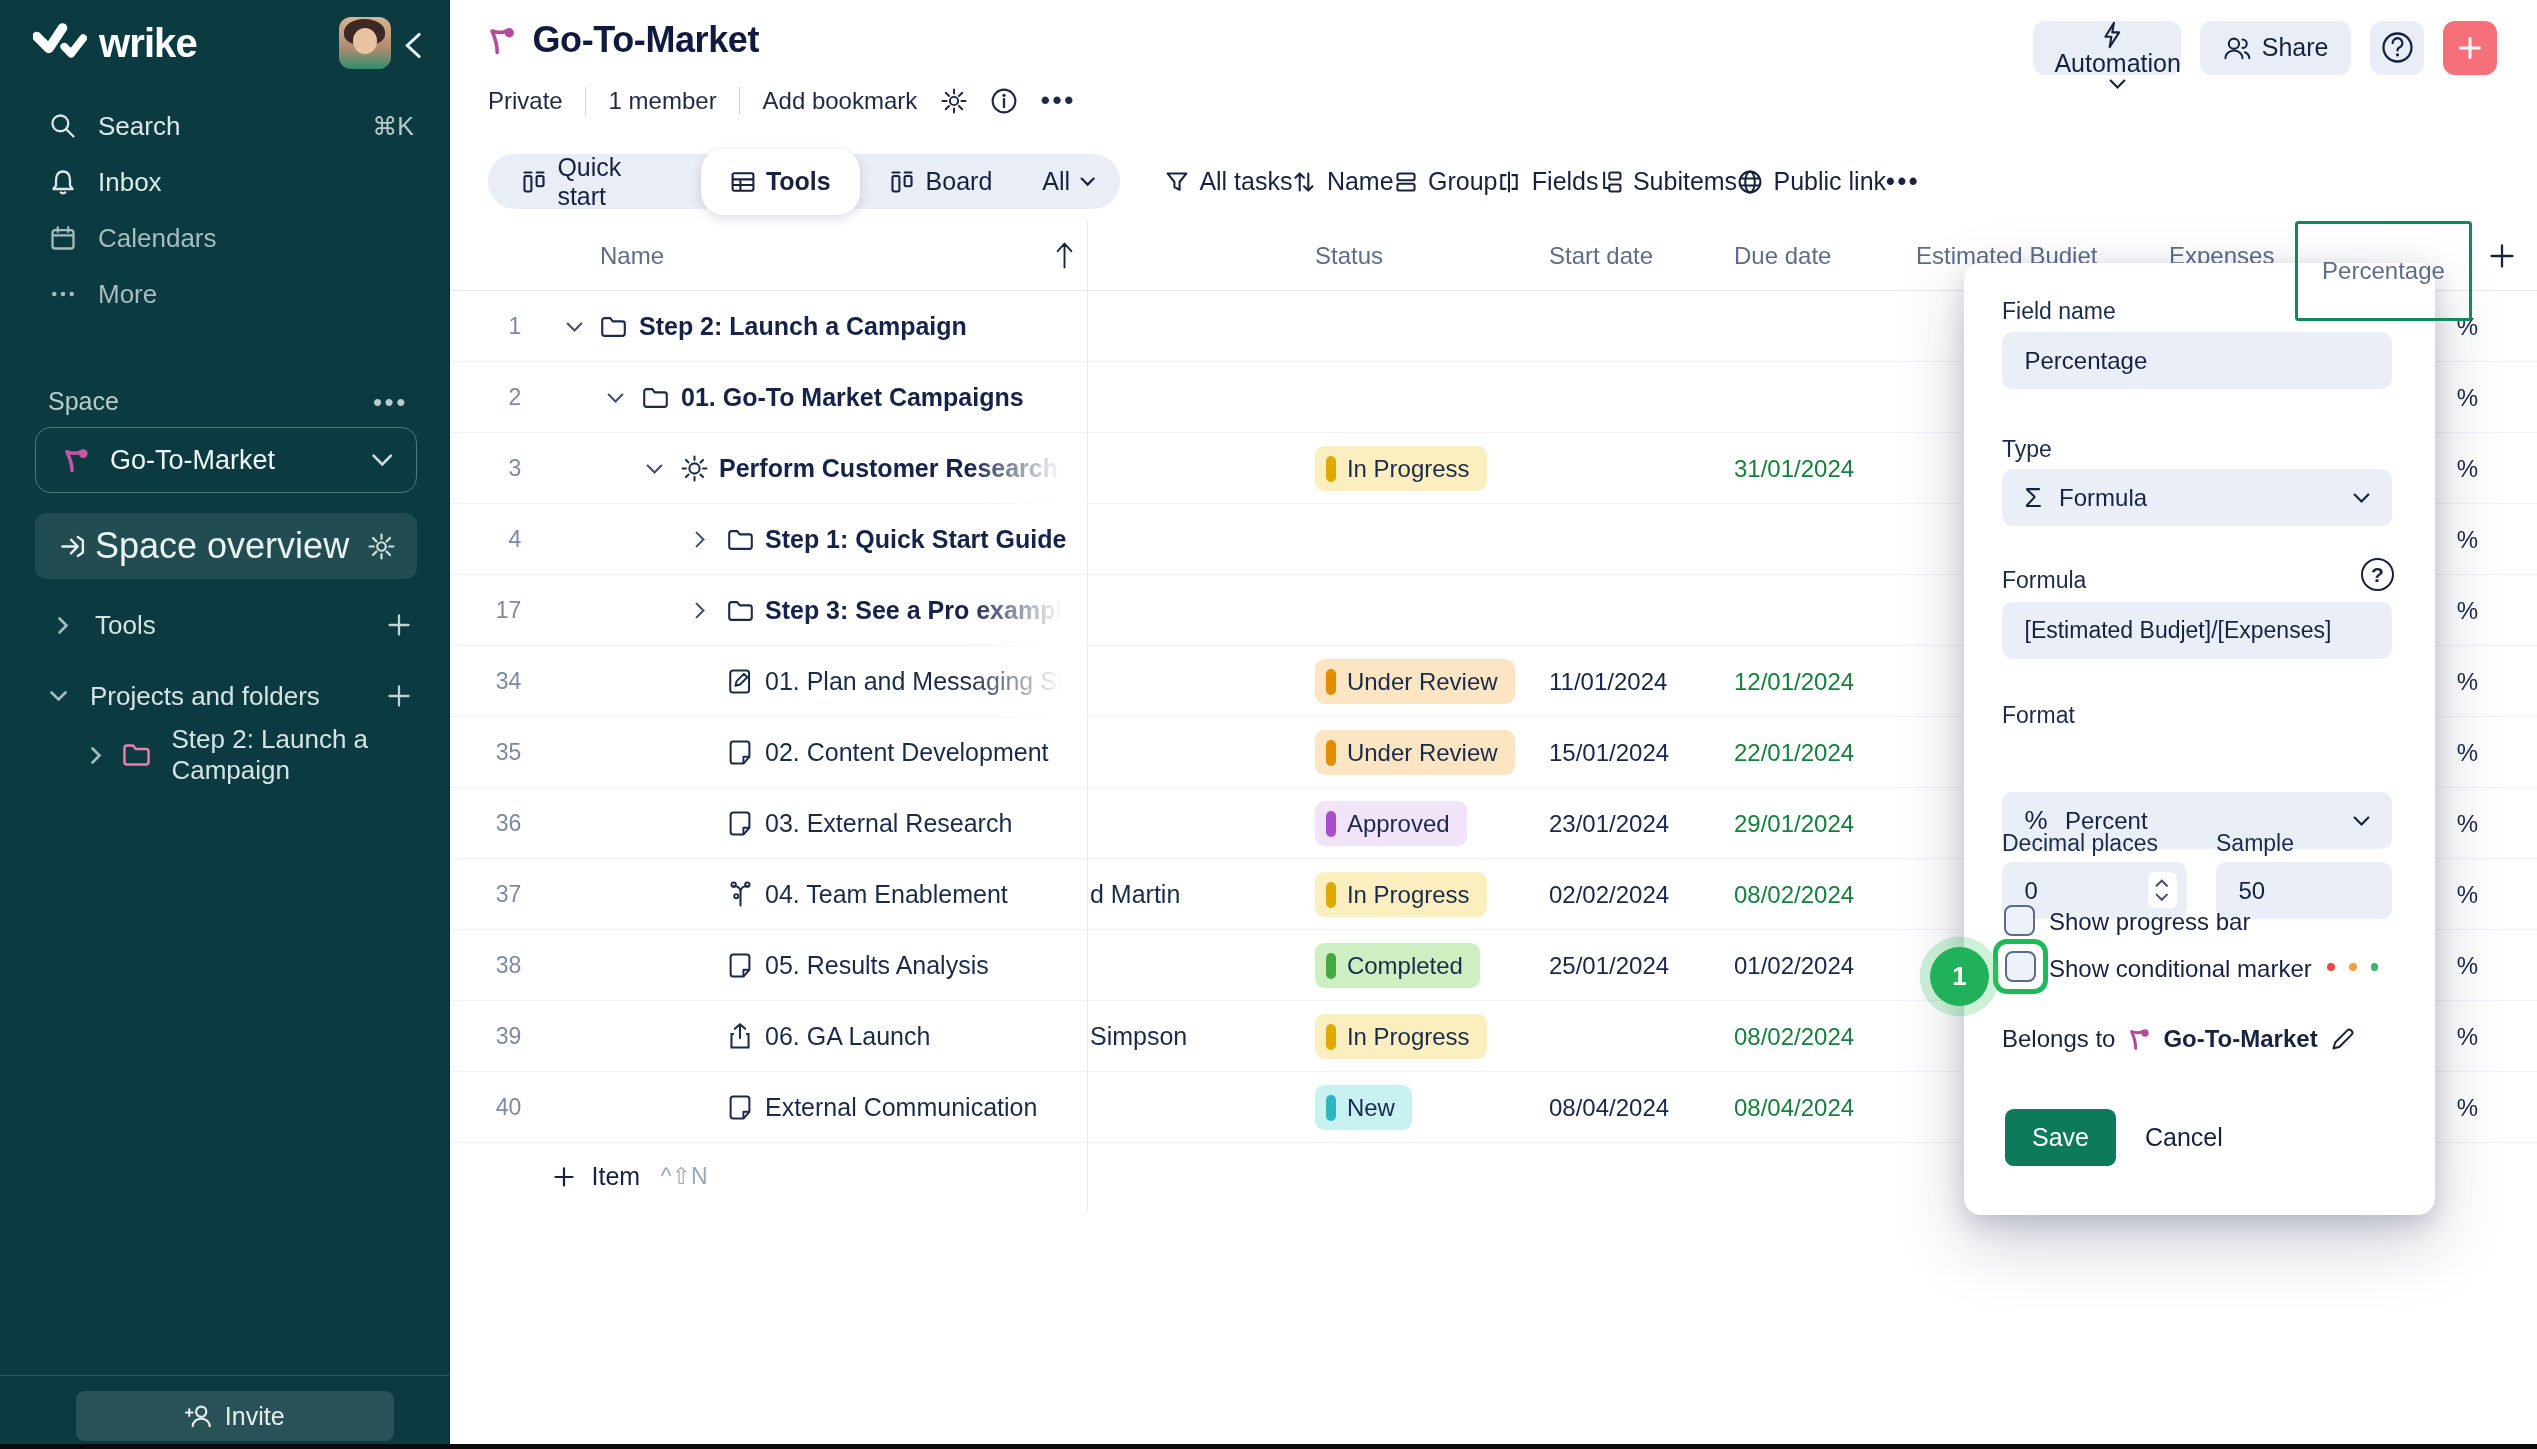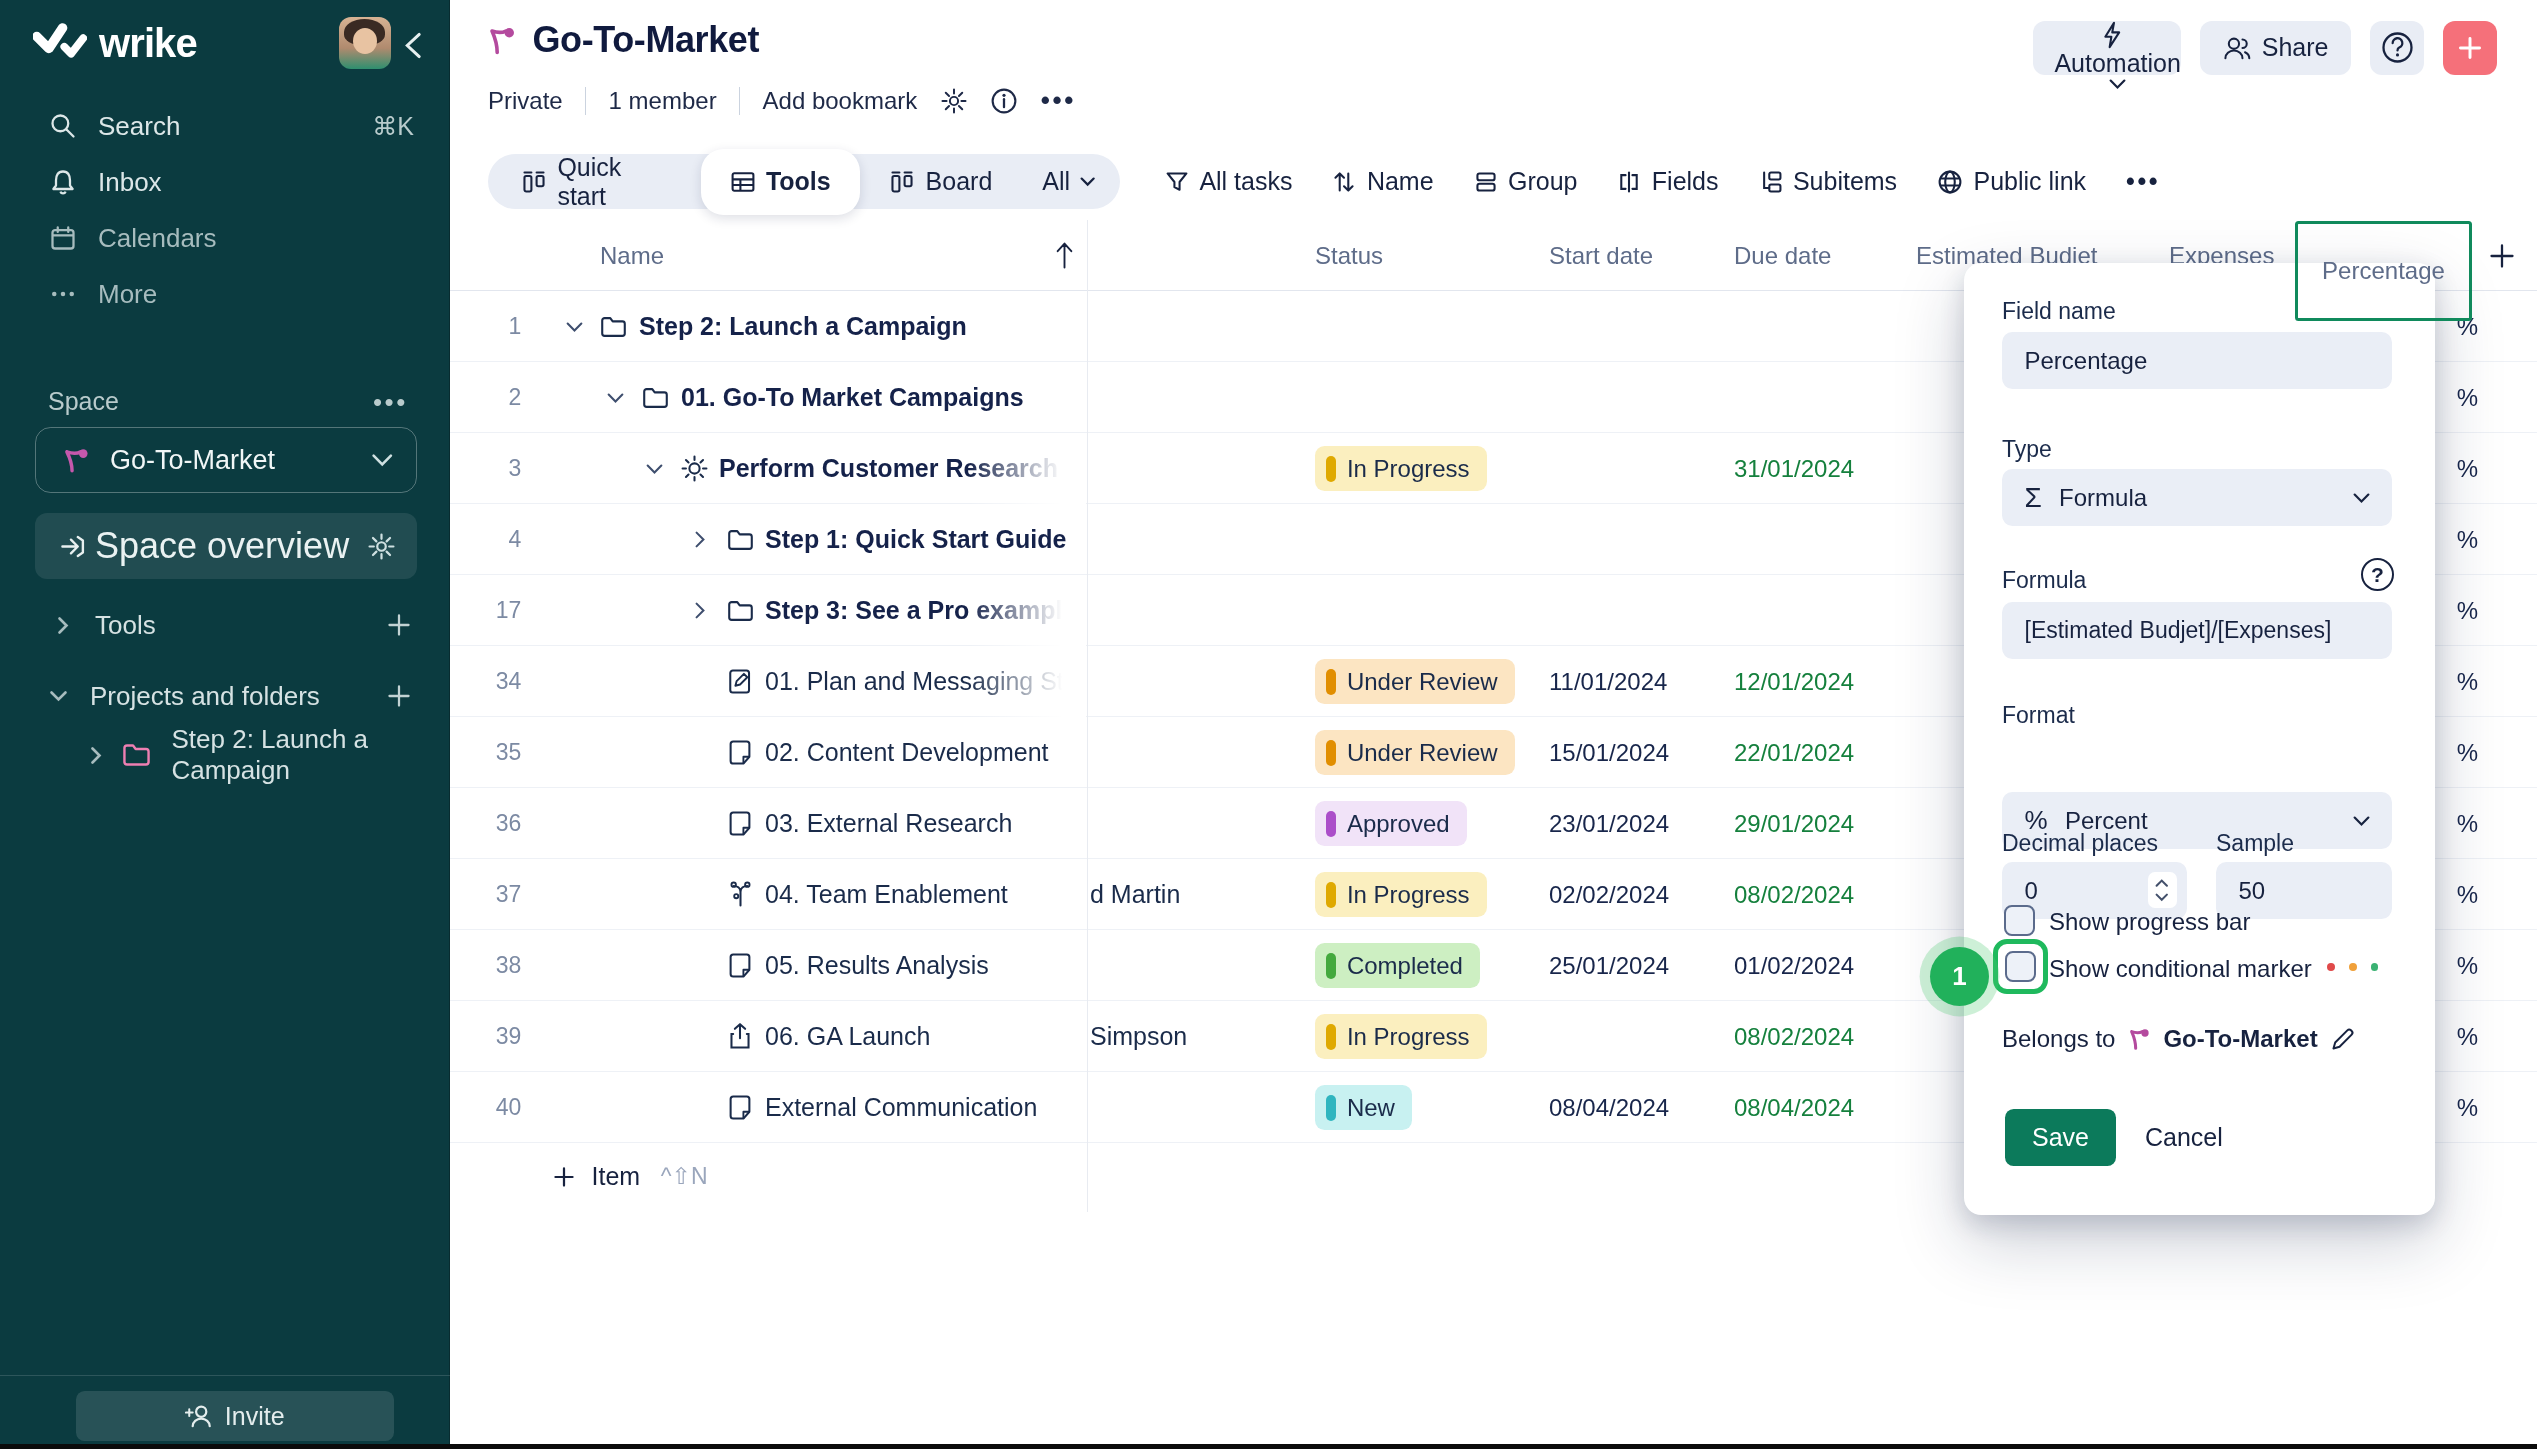--- a/index.html
+++ b/index.html
@@ -67,21 +67,21 @@
   .help { width:54px; justify-content:center; }
   .plus-btn { width:54px; height:54px; border-radius:12px; background:#F5707A; color:#fff; display:flex; align-items:center; justify-content:center; cursor:pointer; }
 
   
   .views-pill { position:absolute; left:38px; top:154px; width:632px; height:55px; background:#E9EDF5; border-radius:28px;
                 display:flex; align-items:center; font-size:25px; color:#17223F; }
   .view-item { display:flex; align-items:center; gap:10.4px; padding:0 26px; height:55px; cursor:pointer; }
   .view-active { background:#fff; border-radius:22.5px; height:66px; margin:-5.2px 3.5px; padding:0 29px; box-shadow:0 3.5px 12px rgba(20,30,70,.14); display:flex; align-items:center; gap:10.4px; font-weight:bold; cursor:pointer; }
   .view-filter { display:flex; align-items:center; gap:8.6px; padding:0 24px; cursor:pointer; }
 
-  .tb-actions { position:absolute; left:715px; top:154px; height:55px; display:flex; align-items:center; gap:40px; font-size:25px; color:#17223F; }
+  .tb-actions { position:absolute; left:715px; top:154px; height:55px; display:flex; align-items:center; font-size:25px; color:#17223F; }
   .tb-item { display:flex; align-items:center; gap:10.4px; cursor:pointer; }
 
   
   .thead { position:absolute; left:0; top:220px; right:0; height:71px; border-bottom:0.9px solid #E2E6EE; font-size:24px; color:#5E6C89; }
   .thead .cell { position:absolute; top:0; height:71px; display:flex; align-items:center; }
   .col-divider { position:absolute; left:637px; top:220px; width:0.9px; height:992px; background:#E8EBF1; z-index:1; }
 
   .rows { position:absolute; left:0; top:291px; right:0; }
   .trow { position:relative; height:71px; border-bottom:0.9px solid #EEF1F6; background:#fff; }
   .trow .cell { position:absolute; top:0; height:71px; display:flex; align-items:center; }

